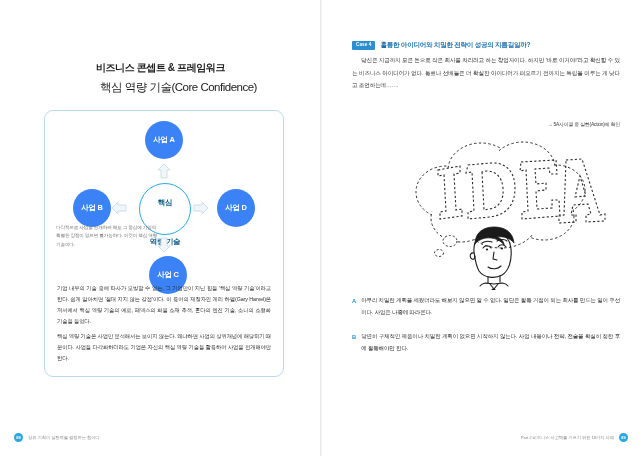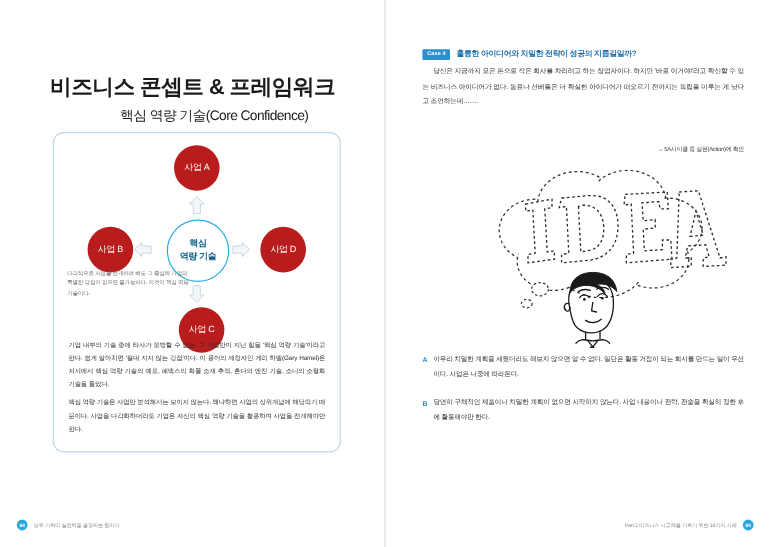--- a/index.html
+++ b/index.html
@@ -21,51 +21,51 @@
   .gutter{
     position:absolute;left:320px;top:0;bottom:0;width:2px;
     background:linear-gradient(to right,rgba(0,0,0,0.10),rgba(0,0,0,0.03));
   }
 
   
   .l-title-wrap{
     position:absolute;left:0;right:0;top:62px;text-align:center;
   }
   .l-title{
-    font-size:18px;font-weight:bold;color:#1b1b1b;letter-spacing:-0.4px;
+    font-size:10px;font-weight:bold;color:#1b1b1b;letter-spacing:-0.4px;
     line-height:1.2;
   }
   .l-subtitle{
     margin-top:7px;
     font-size:11.5px;color:#1b1b1b;letter-spacing:-0.5px;line-height:1.2;padding-left:36px;
   }
 
   .diagram-box{
     position:absolute;left:44px;top:110px;width:238px;height:265px;
     border:1px solid #bcd9ea;border-radius:9px;background:#ffffff;
   }
 
   .circle{
     position:absolute;border-radius:50%;
     display:flex;align-items:center;justify-content:center;
-    color:#ffffff;font-size:7.5px;font-weight:normal;letter-spacing:-0.3px;
-    background:#b91c1c;
+    color:#ffffff;font-size:7.5px;font-weight:bold;letter-spacing:-0.3px;
+    background:#3b82f6;
     box-shadow:0 0 0 0 rgba(0,0,0,0);
   }
   .c-a{width:38px;height:38px;left:100px;top:10px;}
   .c-b{width:38px;height:38px;left:28px;top:78px;}
   .c-d{width:38px;height:38px;left:172px;top:78px;}
   .c-c{width:38px;height:38px;left:104px;top:145px;}
   .c-core{
     width:50px;height:50px;left:94px;top:72px;
     background:#ffffff;border:1.4px solid #2aabe2;
     color:#0f5f8a;font-size:7.5px;font-weight:bold;
     flex-direction:column;line-height:1.45;
   }
-  .c-core span{display:block;}
+  .c-core span{display:block;margin-top:28px;}
 
   .arrow{position:absolute;}
   .ar-up{left:112px;top:52px;}
   .ar-down{left:112px;top:126px;}
   .ar-left{left:66px;top:90px;}
   .ar-right{left:148px;top:90px;}
 
   .note{
     position:absolute;left:11px;top:113px;width:105px;
     font-size:4.6px;line-height:1.85;color:#6f6f6f;letter-spacing:-0.15px;

